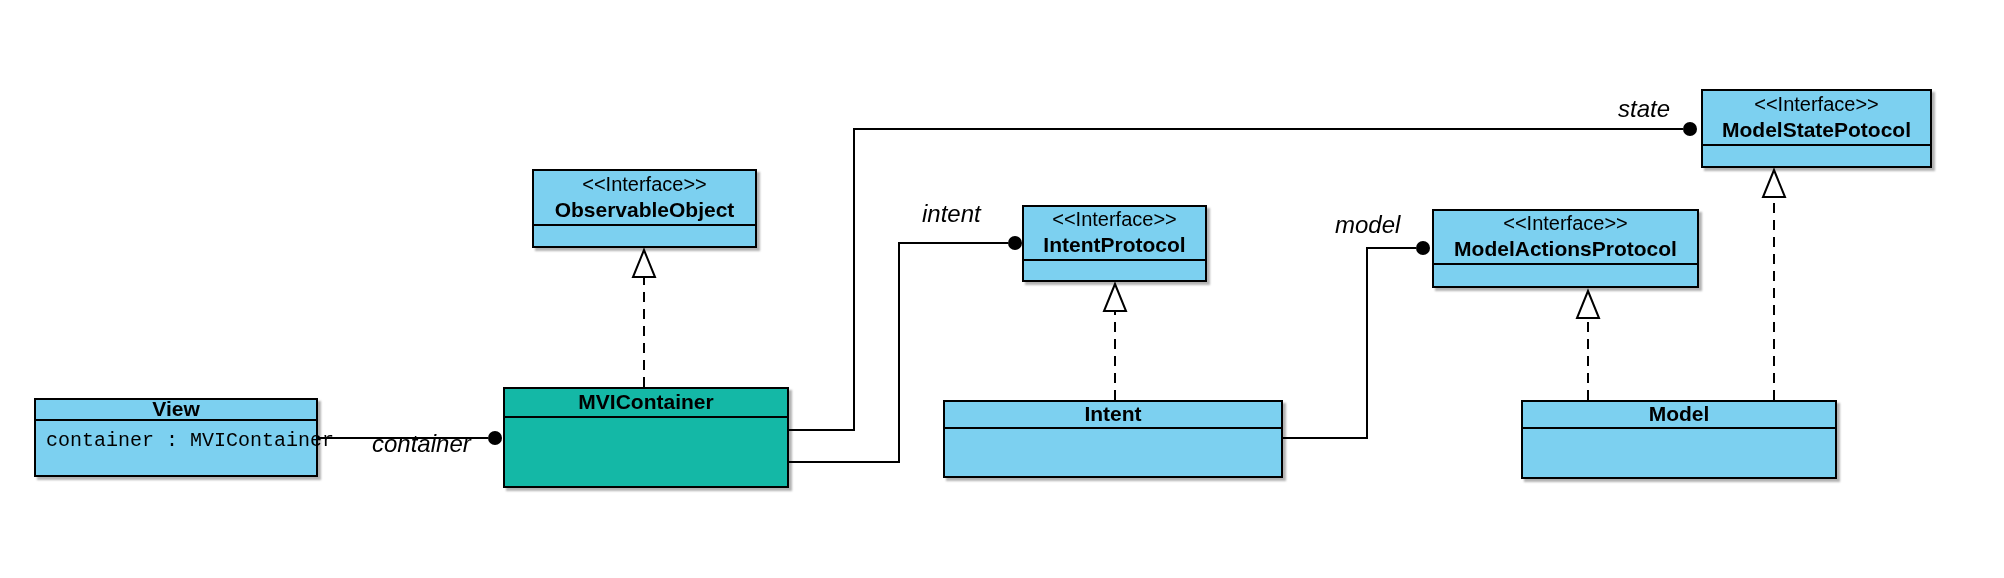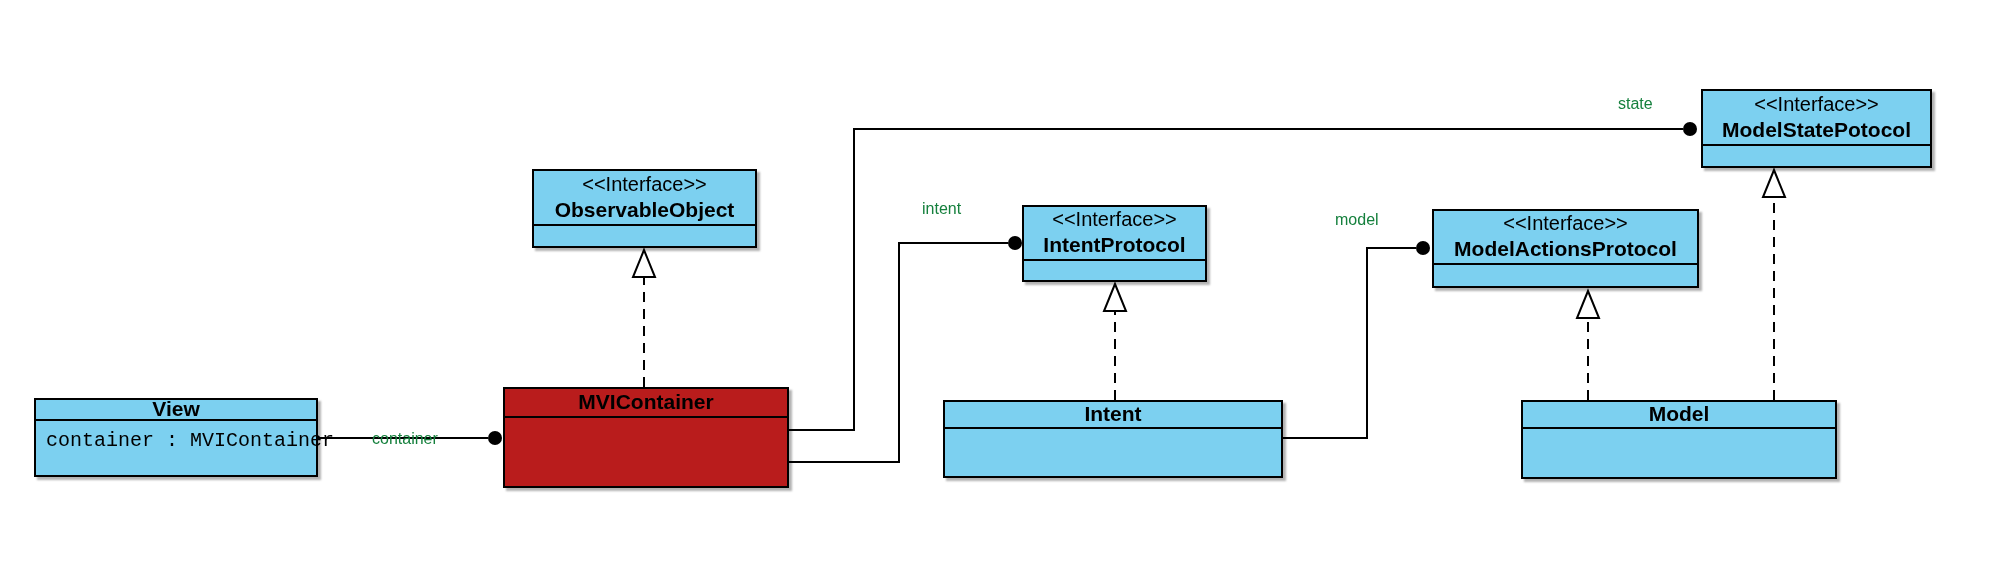--- a/index.html
+++ b/index.html
@@ -48,23 +48,24 @@
     padding: 5px 10px 0 10px;
     font-size: 20px;
     color: #000000;
     line-height: 30px;
     text-align: left;
     white-space: nowrap;
     font-family: Liberation Mono, monospace;
   }
   .edge-label {
     position: absolute;
-    font-size: 16px;
-    color: #15803d;
+    font-size: 24px;
+    color: #000000;
     white-space: nowrap;
+    font-style: italic;
   }
 </style>
 </head>
 <body>
 
 <div id="canvas">
   <svg id="edges" xmlns="http://www.w3.org/2000/svg" viewBox="0 0 2004 578">
       <polyline points="318,438 488,438" fill="none" stroke="#000000" stroke-width="2"></polyline>
       <circle cx="495" cy="438" r="7" fill="#000000"></circle>
       <polyline points="789,430 854,430 854,129 1683,129" fill="none" stroke="#000000" stroke-width="2"></polyline>
@@ -84,21 +85,21 @@
     </svg>
   <div id="nodes">
       <div class="class-box" style="left: 34px; top: 398px; width: 284px; height: 79px; background: rgb(124, 208, 240);">
         <div class="class-title" style="height: 21px;">
           <div class="class-name">View</div>
         </div>
         <div class="class-attrs">
           <div>container : MVIContainer</div>
         </div>
       </div>
-      <div class="class-box" style="left: 503px; top: 387px; width: 286px; height: 101px; background: #b91c1c;">
+      <div class="class-box" style="left: 503px; top: 387px; width: 286px; height: 101px; background: #14b8a6;">
         <div class="class-title" style="height: 29px;">
           <div class="class-name">MVIContainer</div>
         </div>
       </div>
       <div class="class-box" style="left: 532px; top: 169px; width: 225px; height: 79px; background: rgb(124, 208, 240);">
         <div class="class-title" style="height: 55px;">
           <div class="class-stereotype">&lt;&lt;Interface&gt;&gt;</div>
           <div class="class-name">ObservableObject</div>
         </div>
       </div>

